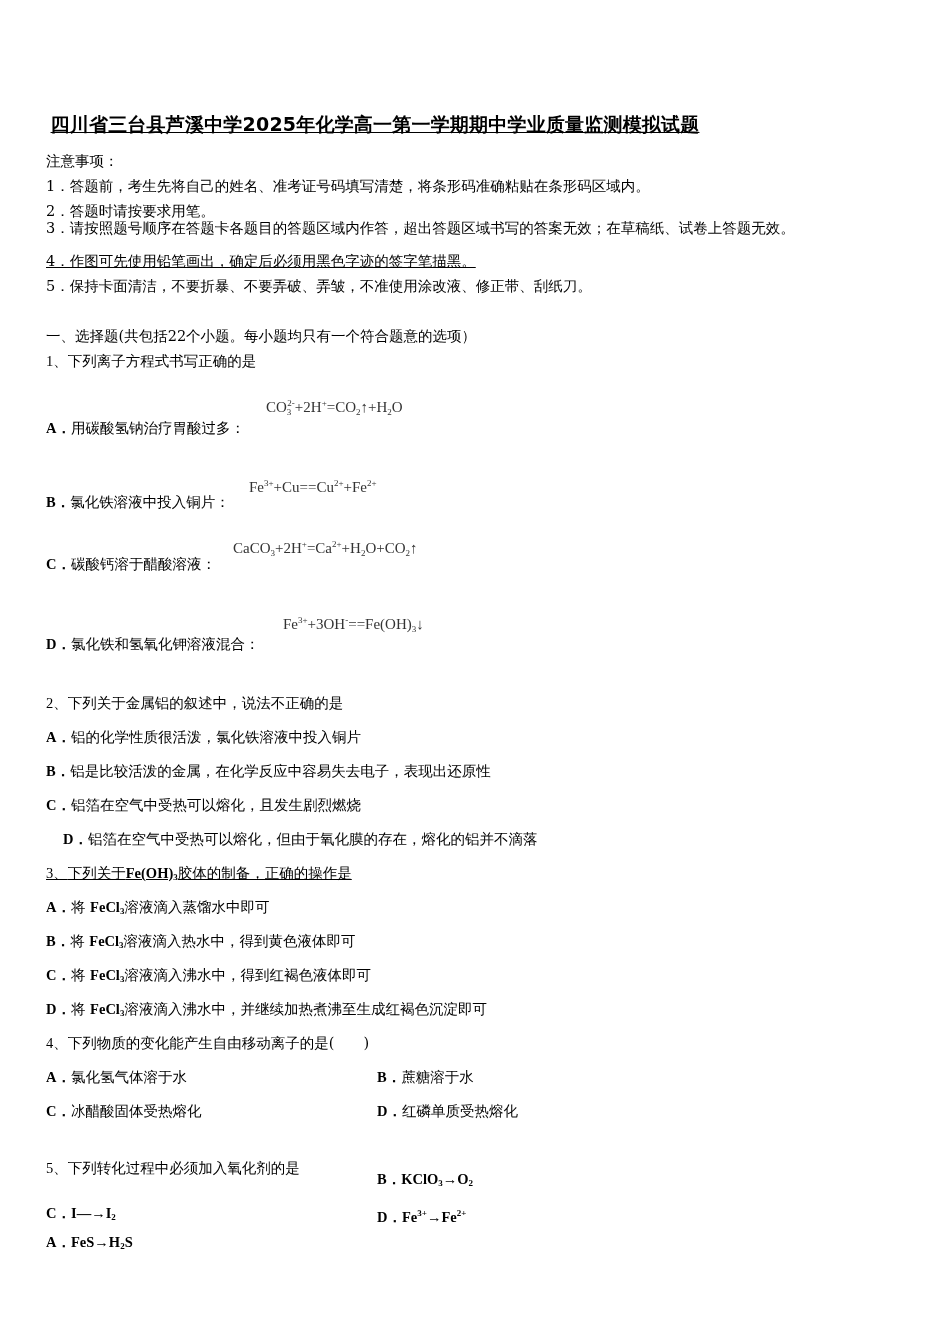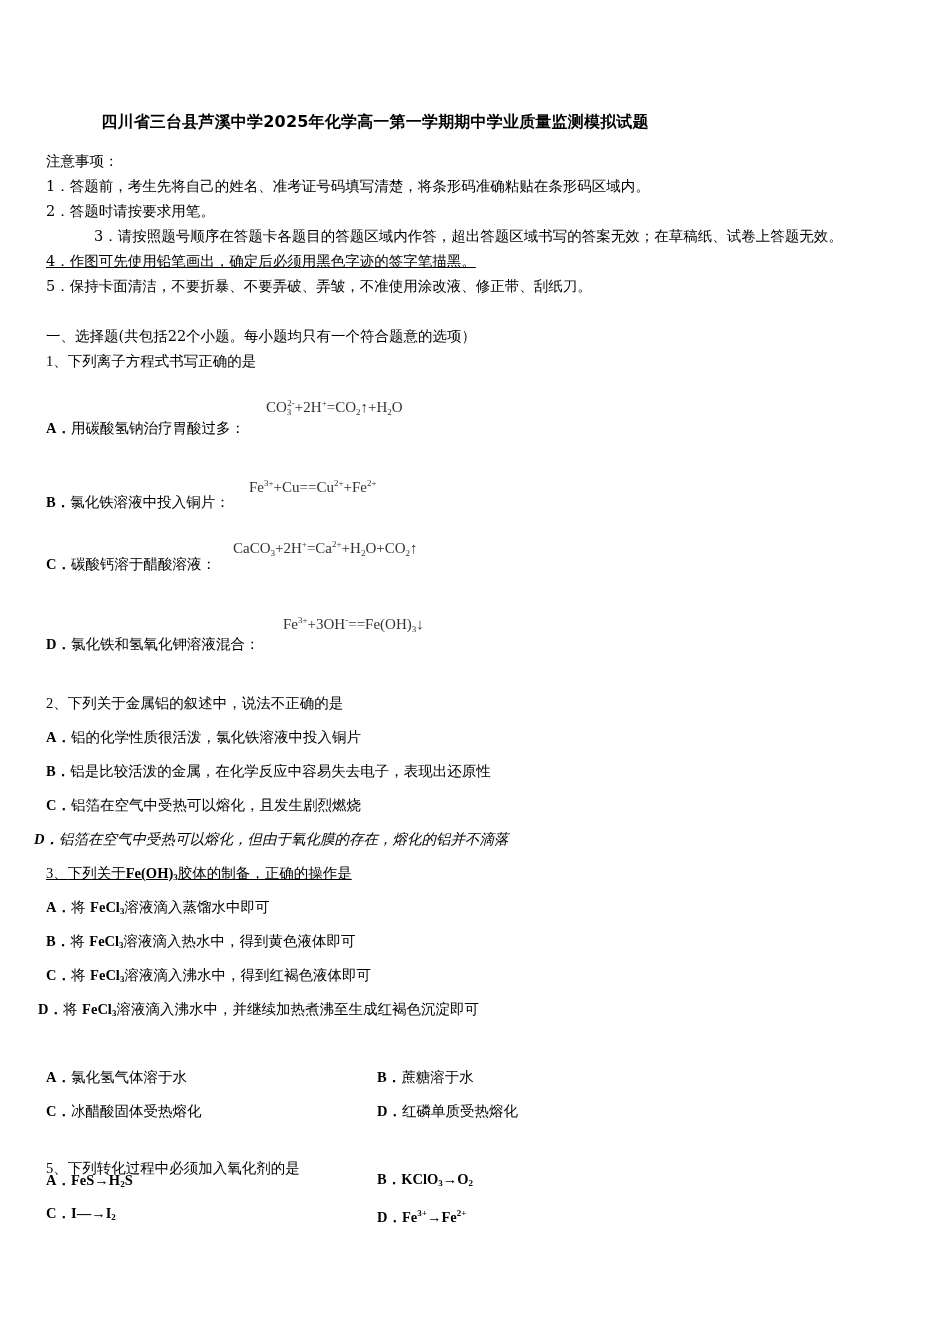--- a/index.html
+++ b/index.html
@@ -5,21 +5,21 @@
   html, body { margin: 0; padding: 0; background: #ffffff; }
   body {
     width: 950px; height: 1344px; position: relative; overflow: hidden;
     font-family: "DejaVu Serif", "Liberation Serif", serif;
     color: #000; font-size: 14.5px;
   }
   .page { position: absolute; left: 0; top: 0; width: 950px; height: 1344px; }
   .title {
     position: absolute; left: 0; width: 750px; top: 112px; text-align: center;
     font-family: "DejaVu Sans", "Liberation Sans", sans-serif;
-    font-weight: bold; font-size: 16px; letter-spacing: 0.2px;
+    font-weight: bold; font-size: 19px; letter-spacing: 0.2px; text-decoration: underline;
   }
   .line { position: absolute; white-space: nowrap; line-height: 20px; }
   .notice { left: 46px; }
   .opt-letter { font-weight: bold; font-family: "Liberation Serif", serif; }
   .formula {
     position: absolute; white-space: nowrap;
     font-family: "Liberation Serif", serif; font-size: 15px; color: #333;
   }
   .formula sup, .formula sub { font-size: 9px; }
   .formula sup { vertical-align: 6px; }
@@ -33,21 +33,21 @@
 </head>
 <body>
 
 <div class="page">
 
   <div class="title">四川省三台县芦溪中学2025年化学高一第一学期期中学业质量监测模拟试题</div>
 
   <div class="line notice" style="top:151px;">注意事项：</div>
   <div class="line notice" style="top:176px;">1．答题前，考生先将自己的姓名、准考证号码填写清楚，将条形码准确粘贴在条形码区域内。</div>
   <div class="line notice" style="top:201px;">2．答题时请按要求用笔。</div>
-  <div class="line notice" style="top:226px;margin-left:48px;">3．请按照题号顺序在答题卡各题目的答题区域内作答，超出答题区域书写的答案无效；在草稿纸、试卷上答题无效。</div>
+  <div class="line notice" style="top:218px;">3．请按照题号顺序在答题卡各题目的答题区域内作答，超出答题区域书写的答案无效；在草稿纸、试卷上答题无效。</div>
   <div class="line notice" style="top:251px;text-decoration:underline;">4．作图可先使用铅笔画出，确定后必须用黑色字迹的签字笔描黑。</div>
   <div class="line notice" style="top:276px;">5．保持卡面清洁，不要折暴、不要弄破、弄皱，不准使用涂改液、修正带、刮纸刀。</div>
 
   <div class="line" style="left:46px; top:326px;">一、选择题(共包括22个小题。每小题均只有一个符合题意的选项）</div>
 
   <div class="line" style="left:46px; top:351px;">
     <span class="qnum">1、</span><span>下列离子方程式书写正确的是</span>
   </div>
 
   <div class="line" style="left:46px; top:418px;">
@@ -83,57 +83,60 @@
   </div>
   <div class="line" style="left:46px; top:727px;">
     <span class="opt-letter">A．</span><span>铝的化学性质很活泼，氯化铁溶液中投入铜片</span>
   </div>
   <div class="line" style="left:46px; top:761px;">
     <span class="opt-letter">B．</span><span>铝是比较活泼的金属，在化学反应中容易失去电子，表现出还原性</span>
   </div>
   <div class="line" style="left:46px; top:795px;">
     <span class="opt-letter">C．</span><span>铝箔在空气中受热可以熔化，且发生剧烈燃烧</span>
   </div>
-  <div class="line" style="left:34px; top:829px;font-style:italic;">
+  <div class="line" style="left:63px; top:829px;">
     <span class="opt-letter">D．</span><span>铝箔在空气中受热可以熔化，但由于氧化膜的存在，熔化的铝并不滴落</span>
   </div>
 
   <div class="line" style="left:46px; top:863px;text-decoration:underline;">
     <span class="qnum">3、</span><span>下列关于</span><span class="chem">Fe(OH)</span><span class="chem"><sub>3</sub></span><span>胶体的制备，正确的操作是</span>
   </div>
   <div class="line" style="left:46px; top:897px;">
     <span class="opt-letter">A．</span><span>将</span> <span class="chem">FeCl</span><span class="chem"><sub>3</sub></span><span>溶液滴入蒸馏水中即可</span>
   </div>
   <div class="line" style="left:46px; top:931px;">
     <span class="opt-letter">B．</span><span>将</span> <span class="chem">FeCl</span><span class="chem"><sub>3</sub></span><span>溶液滴入热水中，得到黄色液体即可</span>
   </div>
   <div class="line" style="left:46px; top:965px;">
     <span class="opt-letter">C．</span><span>将</span> <span class="chem">FeCl</span><span class="chem"><sub>3</sub></span><span>溶液滴入沸水中，得到红褐色液体即可</span>
   </div>
-  <div class="line" style="left:38px; top:999px;">
+  <div class="line" style="left:46px; top:999px;">
     <span class="opt-letter">D．</span><span>将</span> <span class="chem">FeCl</span><span class="chem"><sub>3</sub></span><span>溶液滴入沸水中，并继续加热煮沸至生成红褐色沉淀即可</span>
   </div>
 
+  <div class="line" style="left:46px; top:1033px;">
+    <span class="qnum">4、</span><span>下列物质的变化能产生自由移动离子的是(　　)</span>
+  </div>
   <div class="line" style="left:46px; top:1067px;">
     <span class="opt-letter">A．</span><span>氯化氢气体溶于水</span>
   </div>
   <div class="line" style="left:377px; top:1067px;">
     <span class="opt-letter">B．</span><span>蔗糖溶于水</span>
   </div>
   <div class="line" style="left:46px; top:1101px;">
     <span class="opt-letter">C．</span><span>冰醋酸固体受热熔化</span>
   </div>
   <div class="line" style="left:377px; top:1101px;">
     <span class="opt-letter">D．</span><span>红磷单质受热熔化</span>
   </div>
 
   <div class="line" style="left:46px; top:1135px;margin-top:23px;">
     <span class="qnum">5、</span><span>下列转化过程中必须加入氧化剂的是</span>
   </div>
-  <div class="line" style="left:46px; top:1170px;text-align:right;">
+  <div class="line" style="left:46px; top:1232px;text-align:right;">
     <span class="opt-letter">A．</span><span class="chem">FeS</span><span class="chem">→</span><span class="chem">H</span><span class="chem"><sub>2</sub></span><span class="chem">S</span>
   </div>
   <div class="line" style="left:377px; top:1169px;">
     <span class="opt-letter">B．</span><span class="chem">KClO</span><span class="chem"><sub>3</sub></span><span class="chem">→</span><span class="chem">O</span><span class="chem"><sub>2</sub></span>
   </div>
   <div class="line" style="left:46px; top:1203px;">
     <span class="opt-letter">C．</span><span class="chem">I</span><span class="chem">—</span><span class="chem">→</span><span class="chem">I</span><span class="chem"><sub>2</sub></span>
   </div>
   <div class="line" style="left:377px; top:1203px;">
     <span class="opt-letter">D．</span><span class="chem">Fe</span><span class="chem"><sup>3+</sup></span><span class="chem">→</span><span class="chem">Fe</span><span class="chem"><sup>2+</sup></span>

